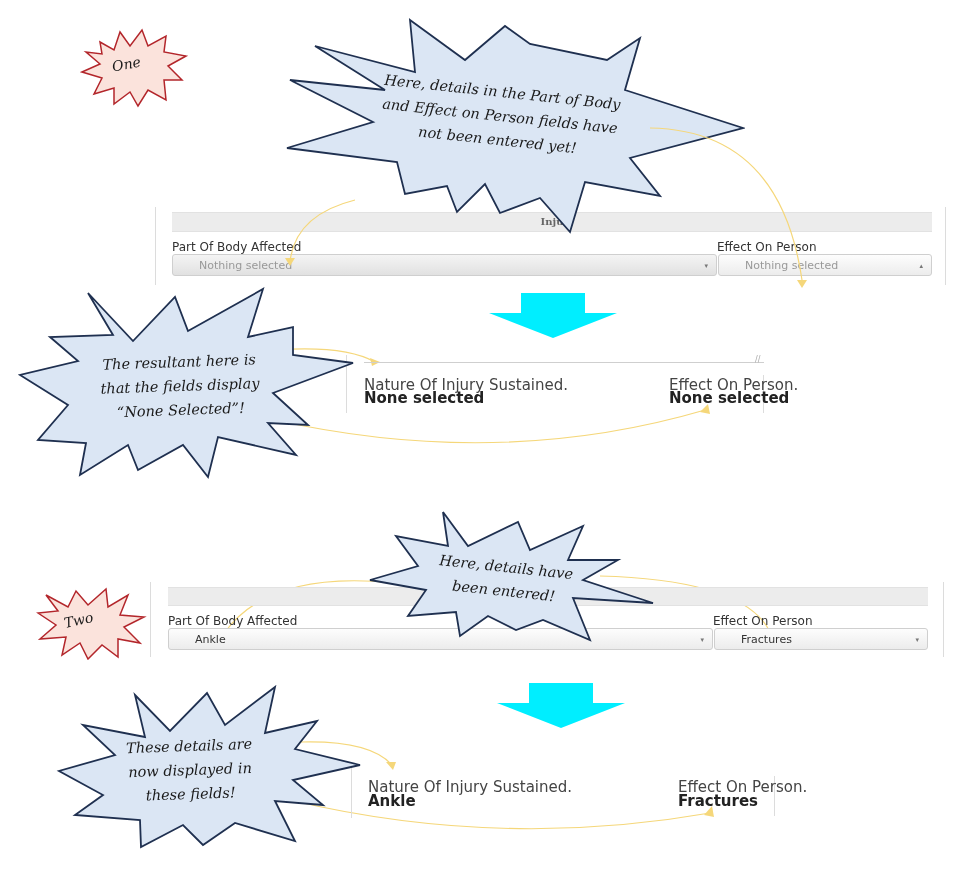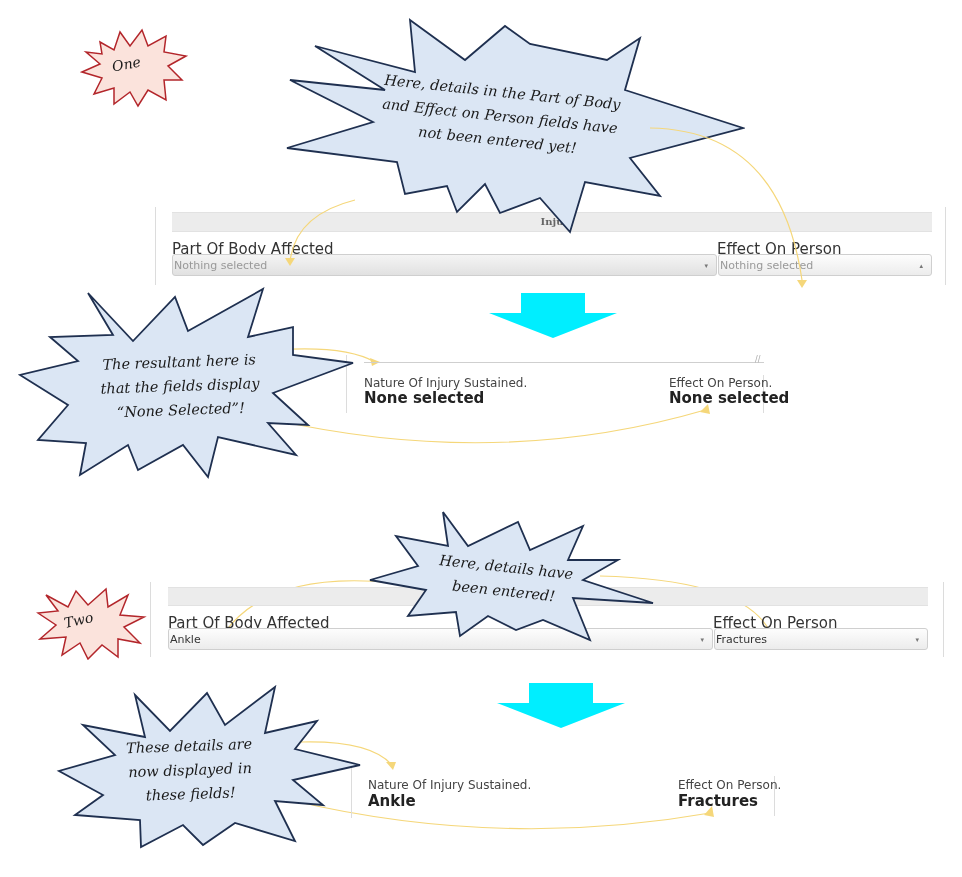--- a/index.html
+++ b/index.html
@@ -1,25 +1,25 @@
 <!DOCTYPE html>
 <html><head>
 <meta charset="utf-8">
 <style>
   html, body { margin:0; padding:0; }
   body { width:962px; height:877px; position:relative; background:#ffffff; overflow:hidden; font-family:"DejaVu Sans", sans-serif; }
   .abs { position:absolute; }
   .vline { position:absolute; width:1px; background:#dcdcdc; }
   .hdr { position:absolute; background:#ececec; border-top:1px solid #e2e2e2; border-bottom:1px solid #e2e2e2; font-family:"DejaVu Serif", serif; font-weight:bold; font-size:10px; color:#666; text-align:center; line-height:18px; }
-  .lbl { position:absolute; font-family:"DejaVu Sans", sans-serif; font-size:15px; color:#333; }
-  .sel { position:absolute; height:22px; border:1px solid #cfcfcf; border-radius:3px; background:linear-gradient(#fdfdfd,#ececec); font-size:11px; line-height:22px; padding-left:1px; box-sizing:border-box; cursor:pointer; }
+  .lbl { position:absolute; font-family:"DejaVu Sans", sans-serif; font-size:12px; color:#333; }
+  .sel { position:absolute; height:22px; border:1px solid #cfcfcf; border-radius:3px; background:linear-gradient(#fdfdfd,#ececec); font-size:11px; line-height:22px; padding-left:26px; box-sizing:border-box; cursor:pointer; }
   .sel.empty { background:linear-gradient(#f4f4f4,#e1e1e1); color:#999; }
   .sel .caret { position:absolute; right:8px; top:0; font-size:7px; color:#777; }
   .sel.filled { color:#333; }
-  .ro-lbl { position:absolute; font-size:12px; color:#444; }
+  .ro-lbl { position:absolute; font-size:15px; color:#444; }
   .ro-val { position:absolute; font-size:15px; font-weight:bold; color:#222; }
   .bubble-text { position:absolute; text-align:center; font-family:"DejaVu Serif", serif; font-style:italic; color:#1a1a1a; }
 </style>
 </head>
 <body>
 
 <svg class="abs" style="left:80px;top:28px;" width="110" height="80">
   <polygon points="20,14 34,22 40,4 50,18 62,2 68,18 86,8 84,24 106,28 88,38 102,52 84,52 86,72 68,62 58,78 50,64 34,76 34,60 14,66 22,50 2,44 20,36 6,24 22,26" fill="#fbe3dc" stroke="#b3262b" stroke-width="1.5"></polygon>
 </svg>
 <div class="bubble-text" style="left:112px;top:56px;font-size:14px;transform:rotate(-10deg);">One</div>

